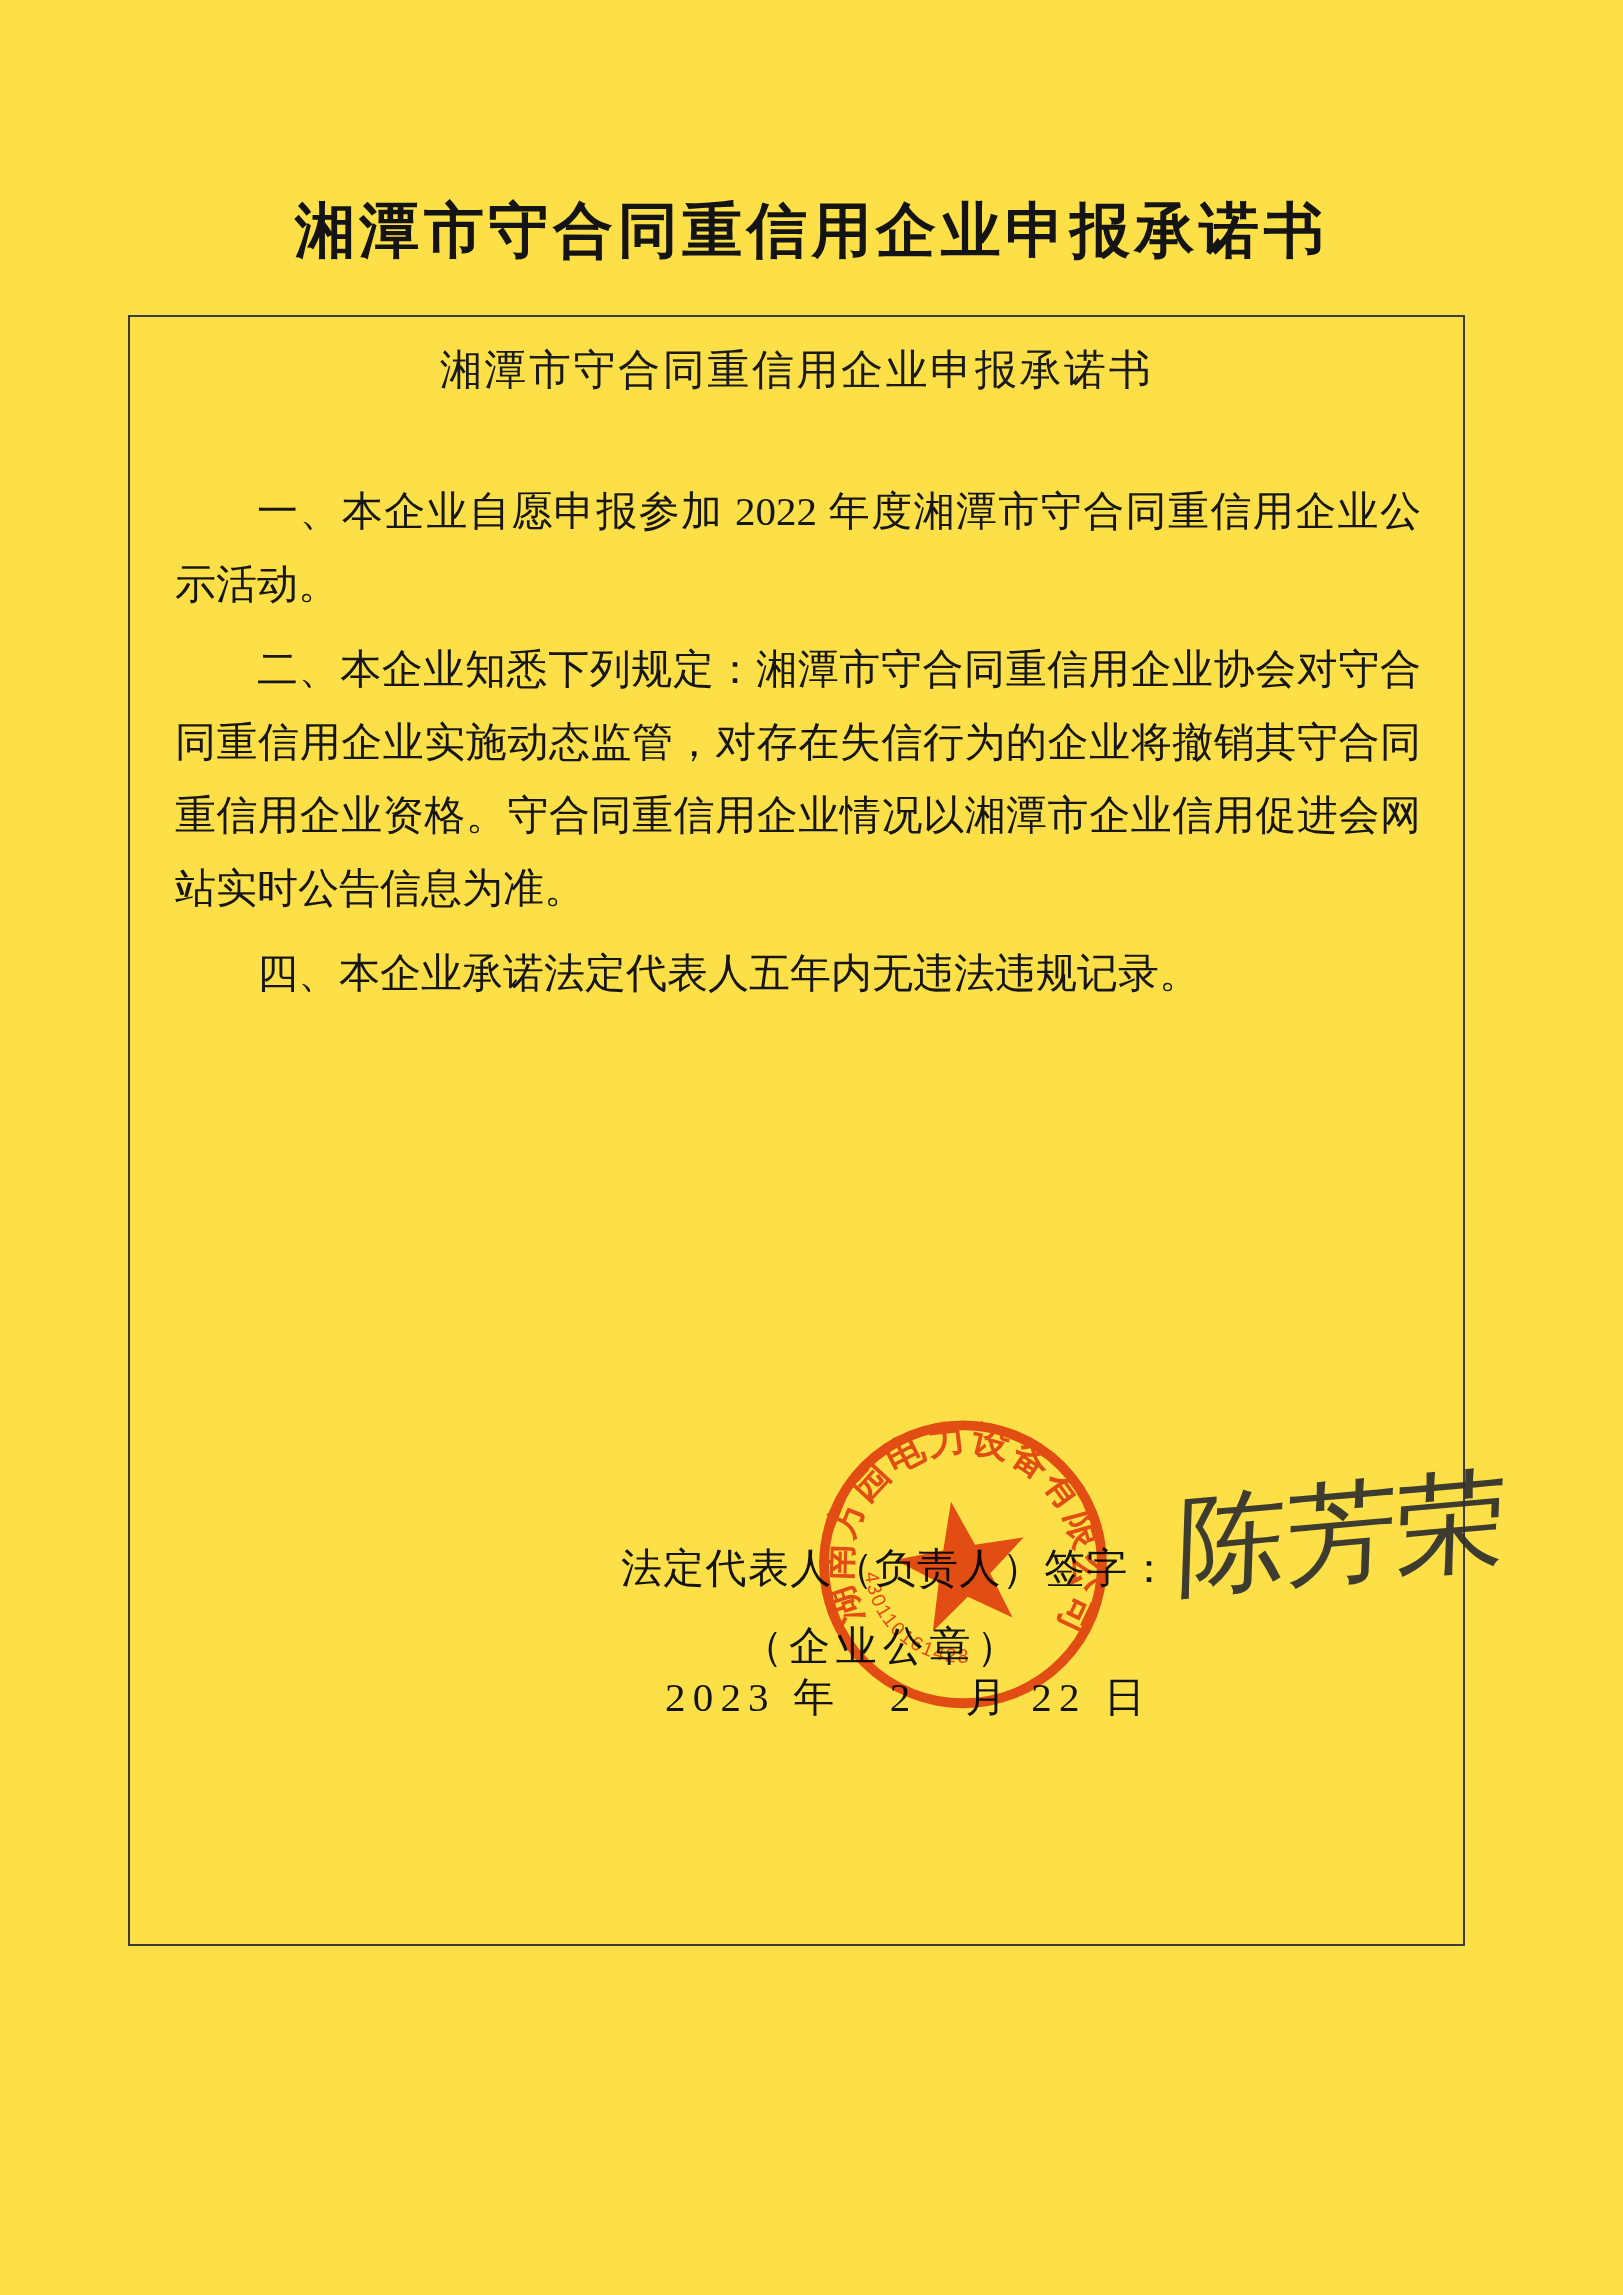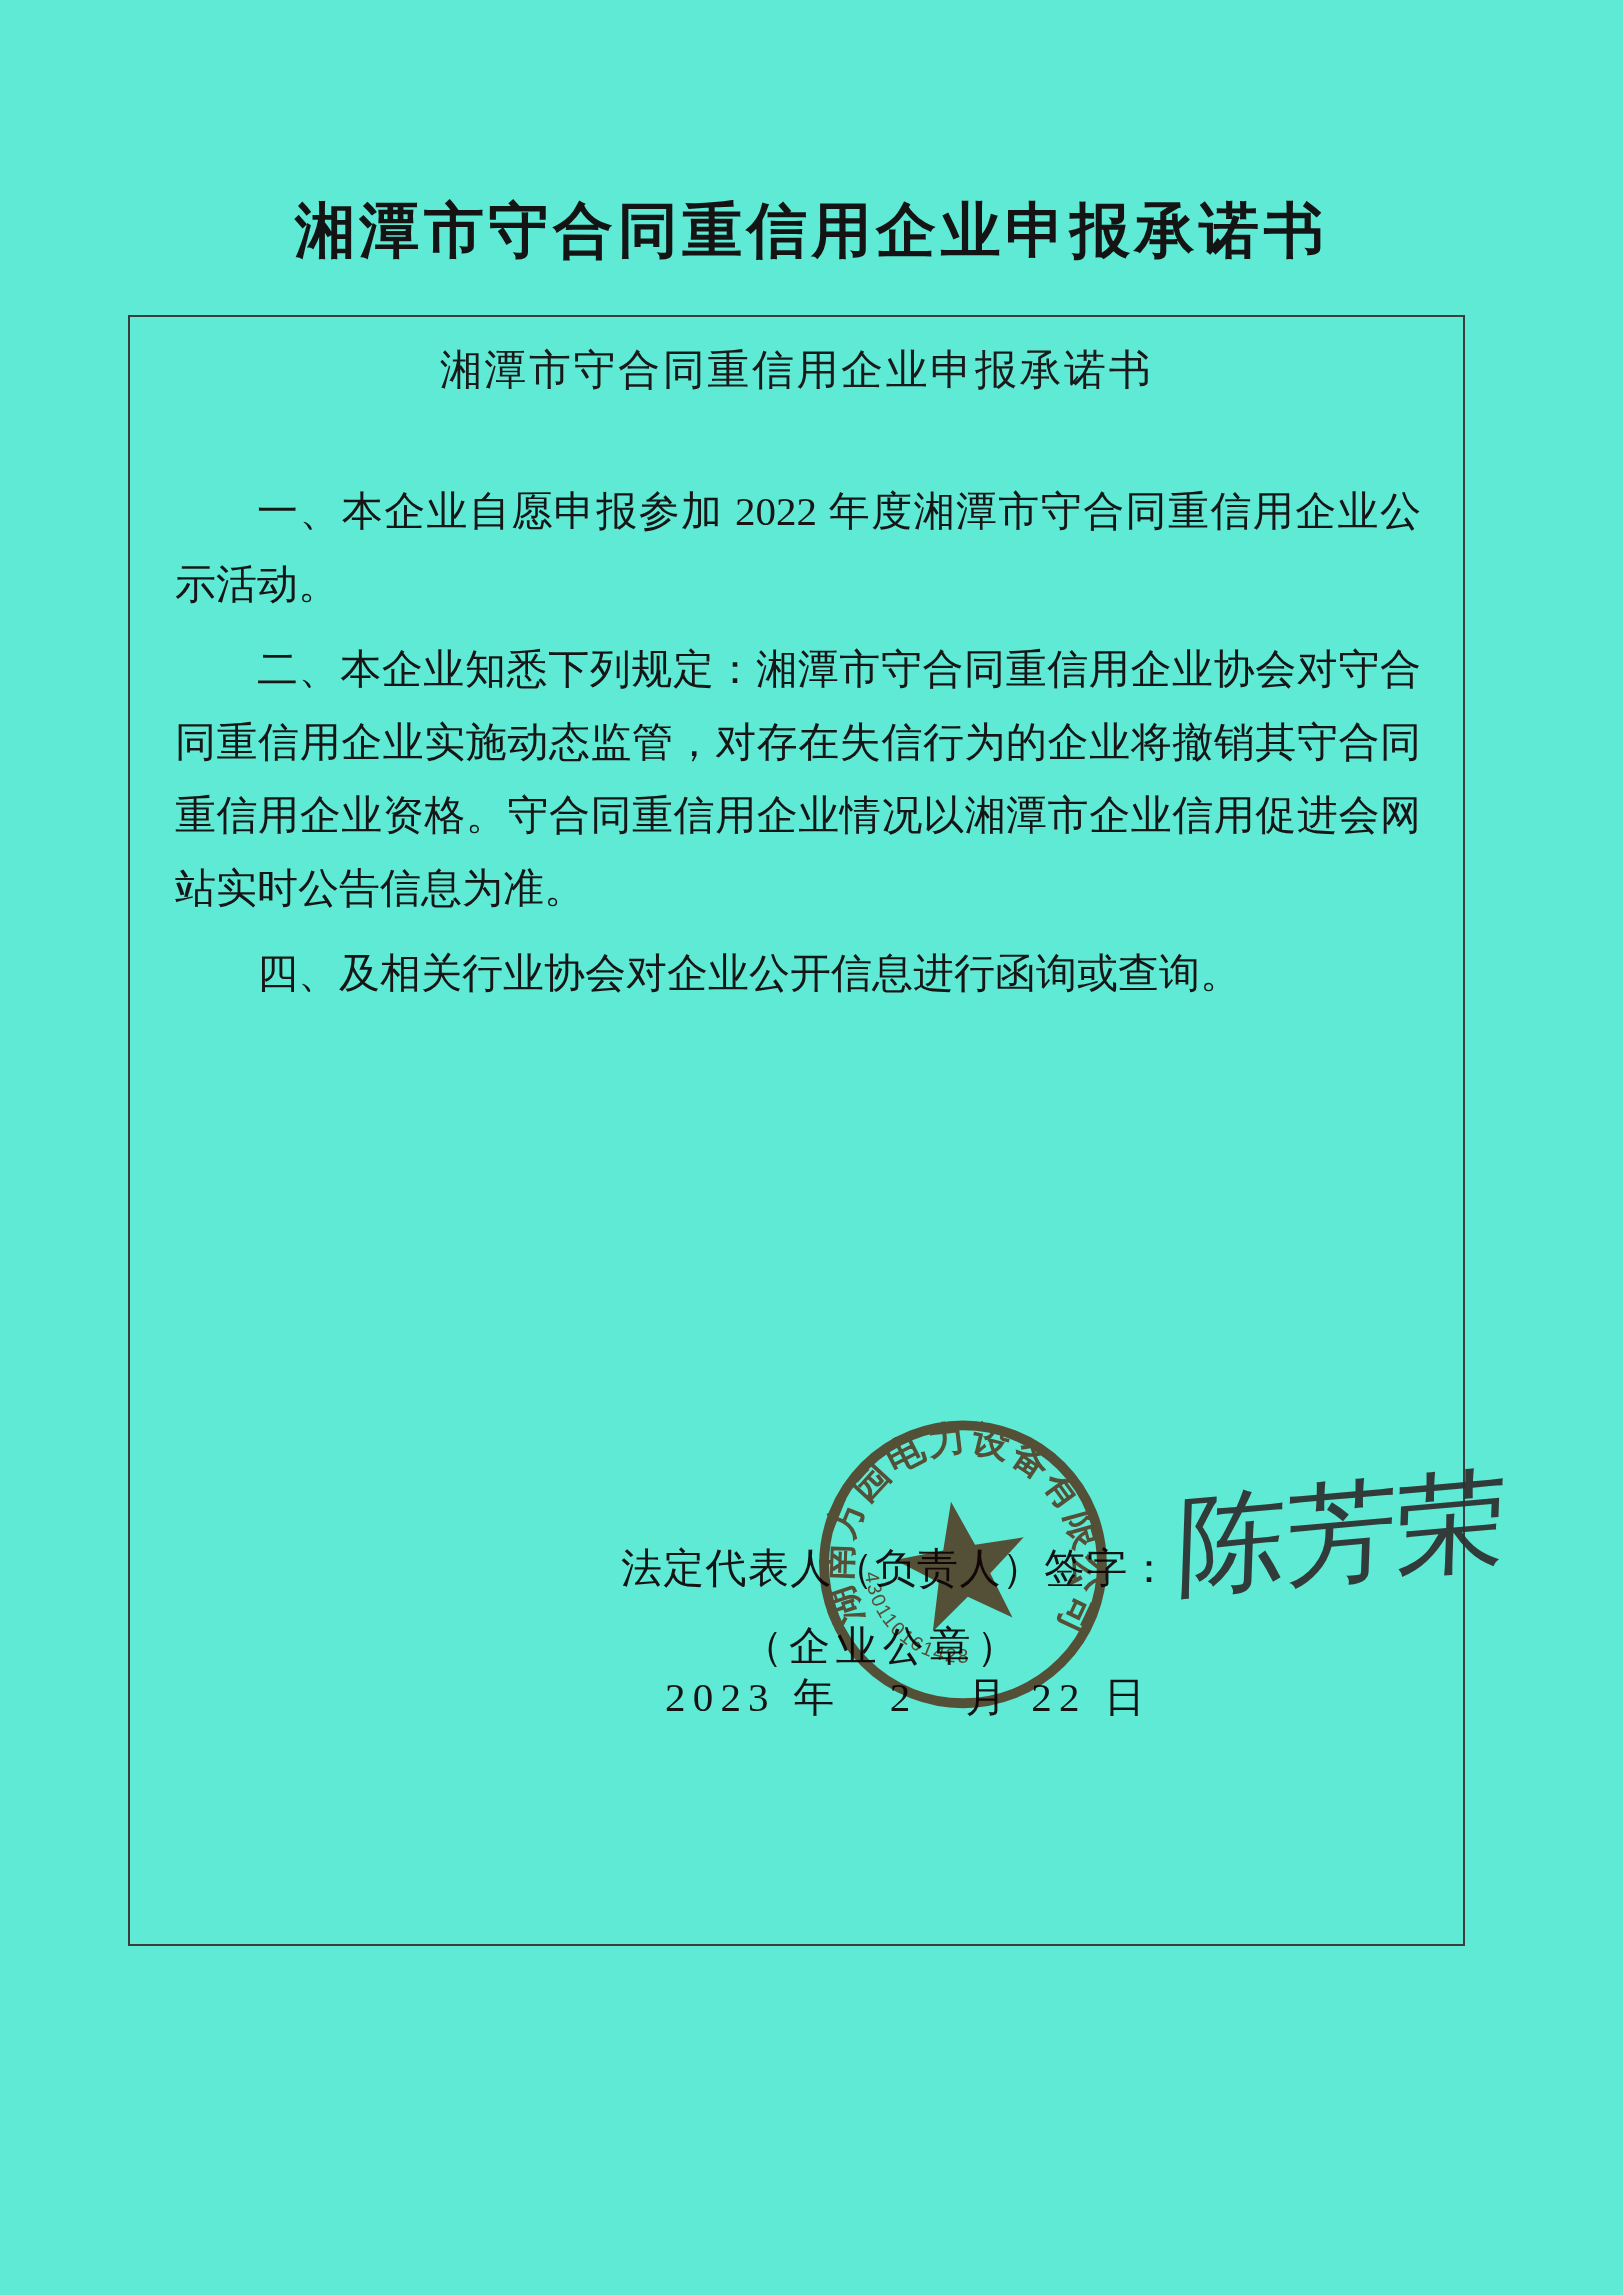--- a/index.html
+++ b/index.html
@@ -1,20 +1,20 @@
 <!DOCTYPE html>
 <html style="font-size:10.5px"><head>
 <meta charset="utf-8">
 <style>
   html,body{margin:0;padding:0;}
   body{
     width:1623px;height:2295px;position:relative;background:#ffffff;
     font-family:"Liberation Serif", serif;color:#1c1c1c;
   }
-  .page{position:absolute;inset:0;background:#5eead4;overflow:hidden;}
+  .page{position:absolute;inset:0;background:#fde047;overflow:hidden;}
   .main-title{
     position:absolute;top:191px;left:0;width:1623px;text-align:center;
     font-family:"Liberation Sans", sans-serif;
     font-size:60px;font-weight:bold;letter-spacing:4.6px;color:#141414;
     white-space:nowrap;
   }
   .decl-box{
     position:absolute;left:128px;top:315px;width:1337px;height:1631px;
     border:2.6px solid #3c3c3c;background:transparent;box-sizing:border-box;
   }
@@ -58,21 +58,21 @@
 
   <div class="main-title">湘潭市守合同重信用企业申报承诺书</div>
 
   <div class="decl-box">
 
     <div class="doc-title">湘潭市守合同重信用企业申报承诺书</div>
 
     <div class="doc-body">
         <p>一、本企业自愿申报参加 2022 年度湘潭市守合同重信用企业公示活动。</p>
         <p>二、本企业知悉下列规定：湘潭市守合同重信用企业协会对守合同重信用企业实施动态监管，对存在失信行为的企业将撤销其守合同重信用企业资格。守合同重信用企业情况以湘潭市企业信用促进会网站实时公告信息为准。</p>
-        <p>四、及相关行业协会对企业公开信息进行函询或查询。</p>
+        <p>四、本企业承诺法定代表人五年内无违法违规记录。</p>
       </div>
 
     <div class="sig-label">法定代表人（负责人）签字：</div>
 
     <div class="sig-name">陈芳荣</div>
 
     <div class="seal-note">（企业公章）</div>
 
     <div class="date-line">2023 年　2　月 22 日</div>
 

